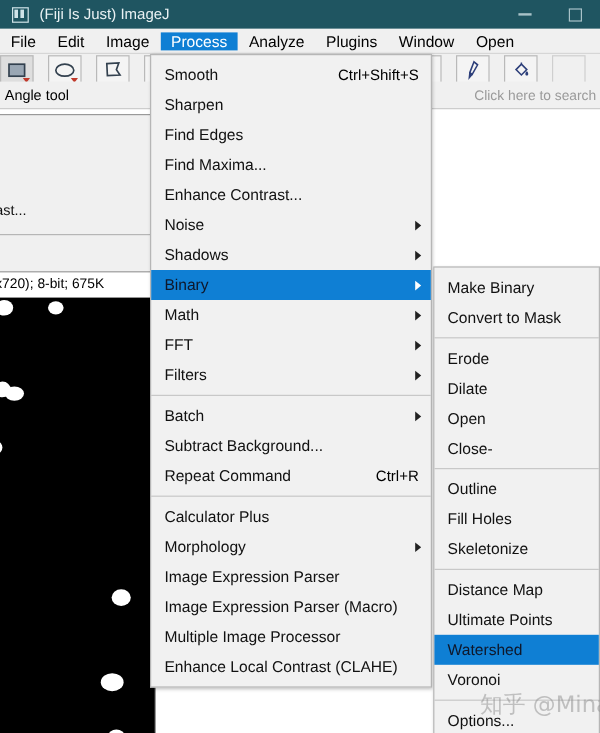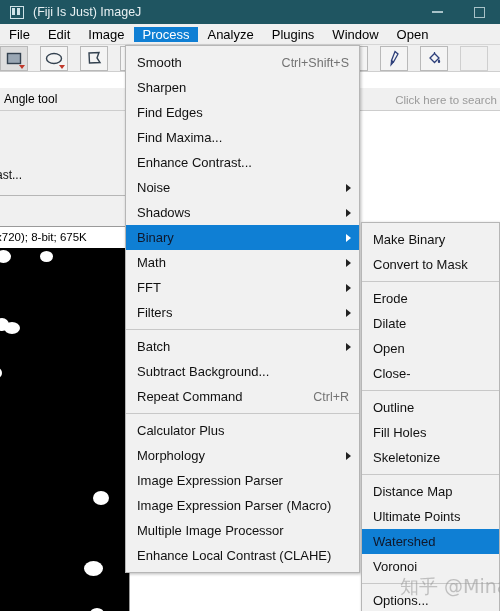--- a/index.html
+++ b/index.html
@@ -140,21 +140,21 @@
     position: absolute; right: 2px; bottom: 1px;
     width: 0; height: 0;
     border-left: 3px solid transparent;
     border-right: 3px solid transparent;
     border-top: 4px solid #c0392b;
   }
   .tool-txt { font-size: 9.5px; color: #202060; font-weight: bold; }
 
   
   .statusrow {
-    position: absolute; left: 0; top: 88px;
+    position: absolute; left: 0; top: 68px;
     width: 500px; height: 23px;
     background: #f0f0f0;
     border-bottom: 1px solid #cdcdcd;
   }
   .status-text {
     position: absolute; left: 4px; top: 4px;
     font-size: 12px; color: #000;
   }
   .search-box {
     position: absolute; right: 0; top: 1px;
@@ -178,21 +178,21 @@
     position: relative;
     height: 25px;
     display: flex; align-items: center;
     padding-left: 11px; padding-right: 10px;
     font-size: 13px; color: #111;
     white-space: nowrap;
   }
   .mi.sel { background: #0f7fd4; color: #0f172a; }
   .mi .accel {
     margin-left: auto;
-    font-size: 12.5px; color: #737373;
+    font-size: 12.5px; color: #000000;
   }
   .mi .arrow {
     position: absolute; right: 8px; top: 50%;
     margin-top: -4px;
     width: 0; height: 0;
     border-top: 4px solid transparent;
     border-bottom: 4px solid transparent;
     border-left: 5px solid #222;
   }
   .mi.sel .arrow { border-left-color: #ffffff; }

